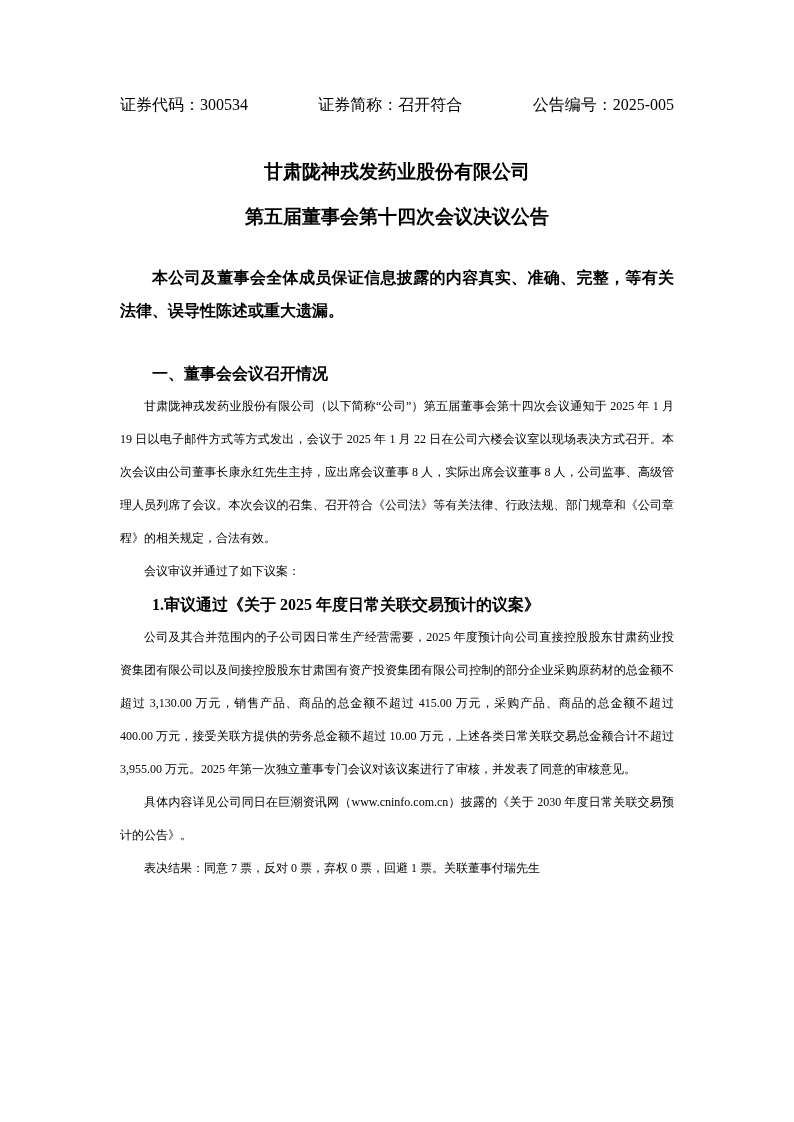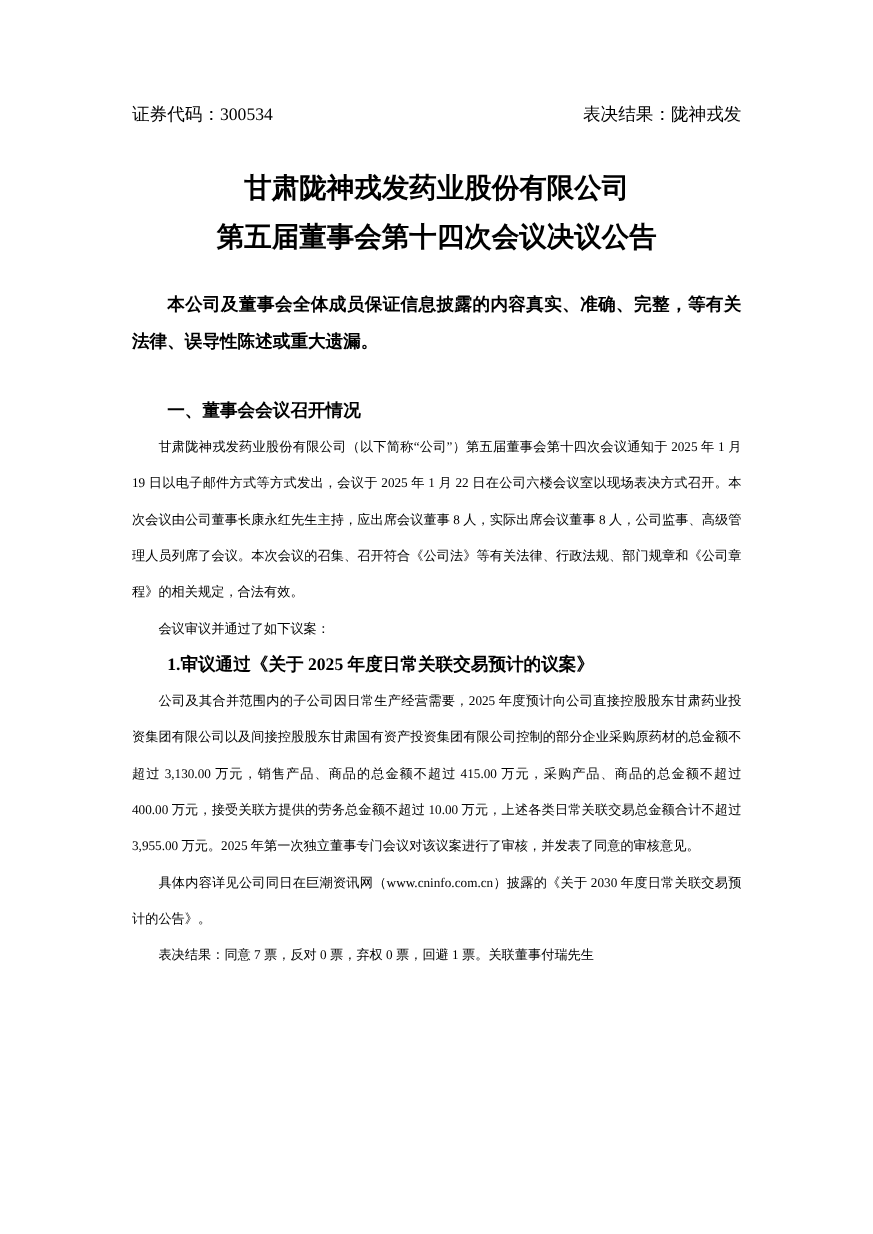--- a/index.html
+++ b/index.html
@@ -24,21 +24,21 @@
     justify-content: space-between;
     align-items: baseline;
     font-size: 16px;
     line-height: 33px;
     white-space: nowrap;
   }
   .doc-title {
     margin-top: 28px;
     text-align: center;
     font-weight: bold;
-    font-size: 25px;
+    font-size: 19px;
     line-height: 45px;
   }
   .statement {
     margin-top: 22px;
     font-weight: bold;
     font-size: 16px;
     line-height: 33px;
     text-indent: 2em;
     text-align: justify;
   }
@@ -59,21 +59,22 @@
     margin: 0;
   }
 </style>
 </head>
 <body>
 
 <div class="page">
 
   <div class="doc-header">
     <span>证券代码：300534</span>
-    <span>表决结果：陇神戎发</span>
+    <span>证券简称：召开符合</span>
+    <span>公告编号：2025-005</span>
   </div>
 
   <div class="doc-title">
     <div>甘肃陇神戎发药业股份有限公司</div>
     <div>第五届董事会第十四次会议决议公告</div>
   </div>
 
   <p class="statement">本公司及董事会全体成员保证信息披露的内容真实、准确、完整，等有关法律、误导性陈述或重大遗漏。</p>
 
   <div class="sec-heading first">一、董事会会议召开情况</div>

